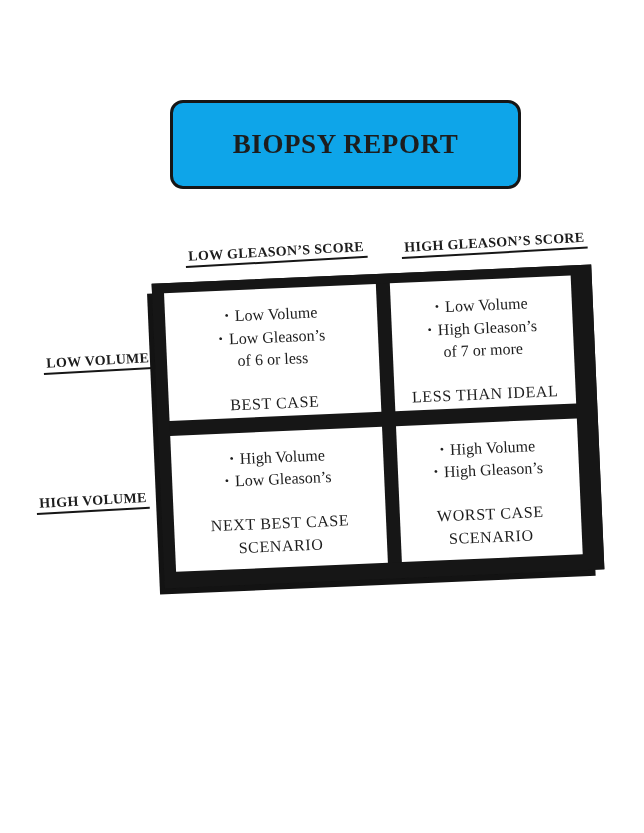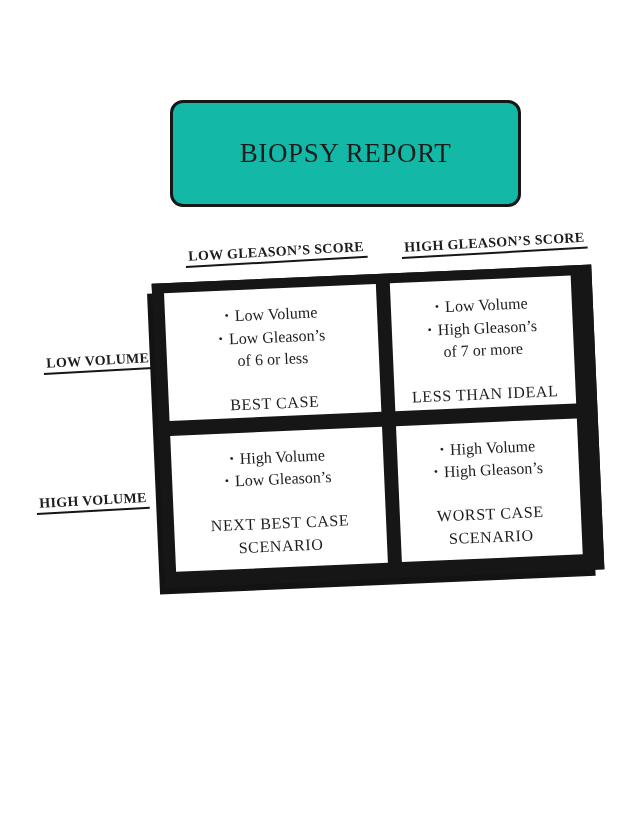--- a/index.html
+++ b/index.html
@@ -7,29 +7,29 @@
     width:644px;height:833px;
     background:#ffffff;
     position:relative;
     overflow:hidden;
     font-family:"Liberation Serif","DejaVu Serif",serif;
     color:#1d1d1d;
   }
   
   .title-box{
     position:absolute;left:170px;top:100px;
-    width:351px;height:107px;
+    width:351px;height:89px;
     box-sizing:border-box;
     border:3px solid #161616;
     border-radius:13px;
     display:flex;flex-direction:column;
     align-items:center;justify-content:center;
-    font-size:27px;font-weight:400;
+    font-size:27px;font-weight:700;
     letter-spacing:.6px;line-height:1.30;
-    background:#14b8a6;
+    background:#0ea5e9;
   }
   
   .axis-header{
     position:absolute;
     font-weight:700;font-size:14px;
     letter-spacing:.3px;white-space:nowrap;
     border-bottom:2px solid #161616;
     padding:0 3px 1px 3px;
     transform:rotate(-3.2deg);
     transform-origin:left bottom;

